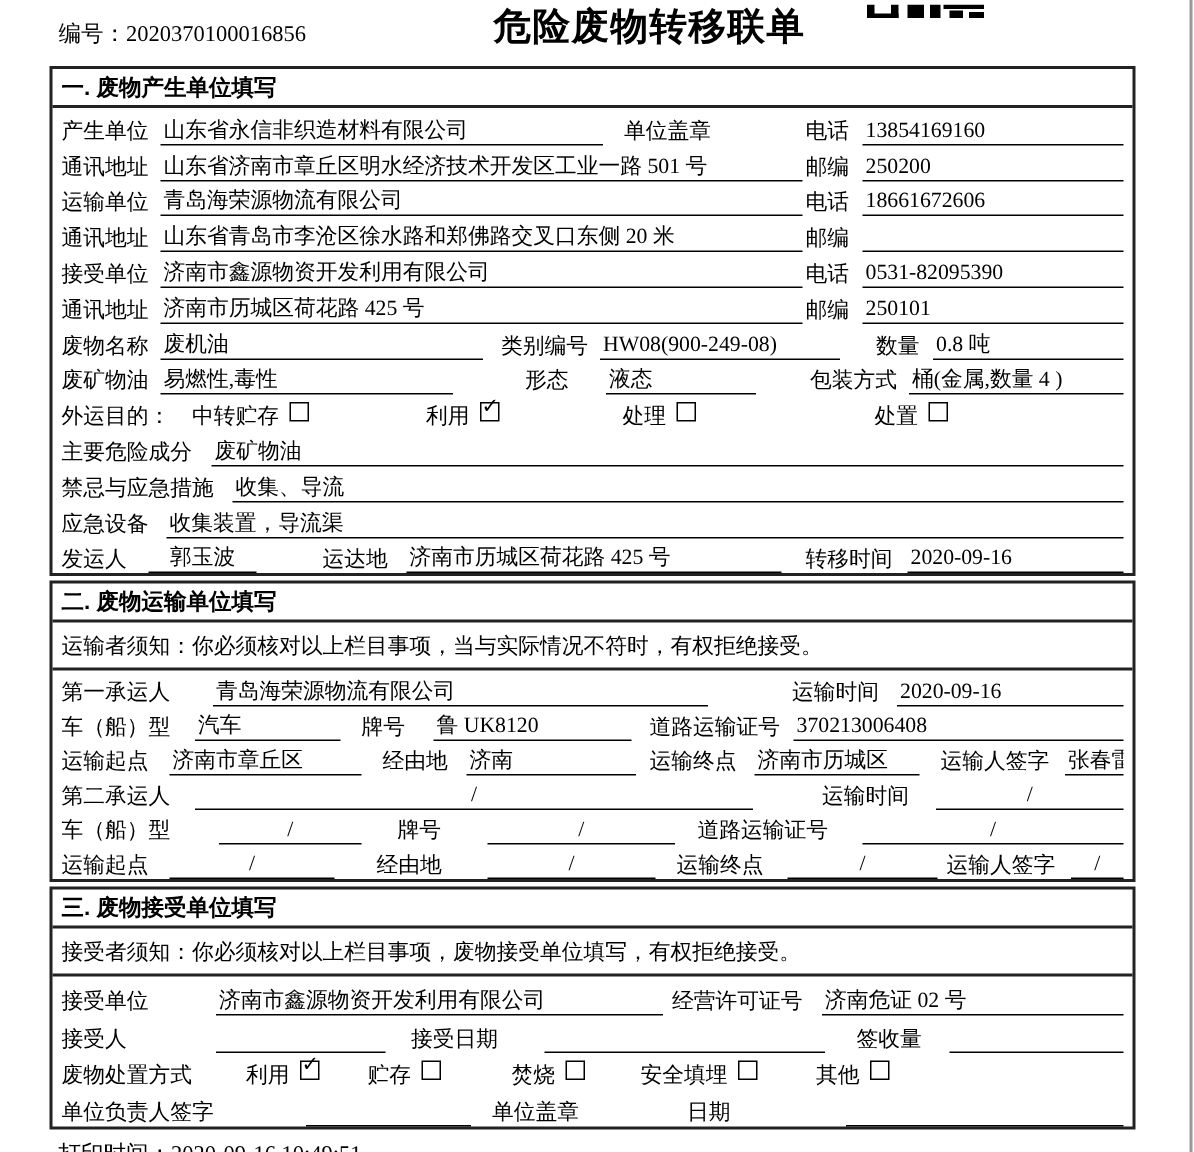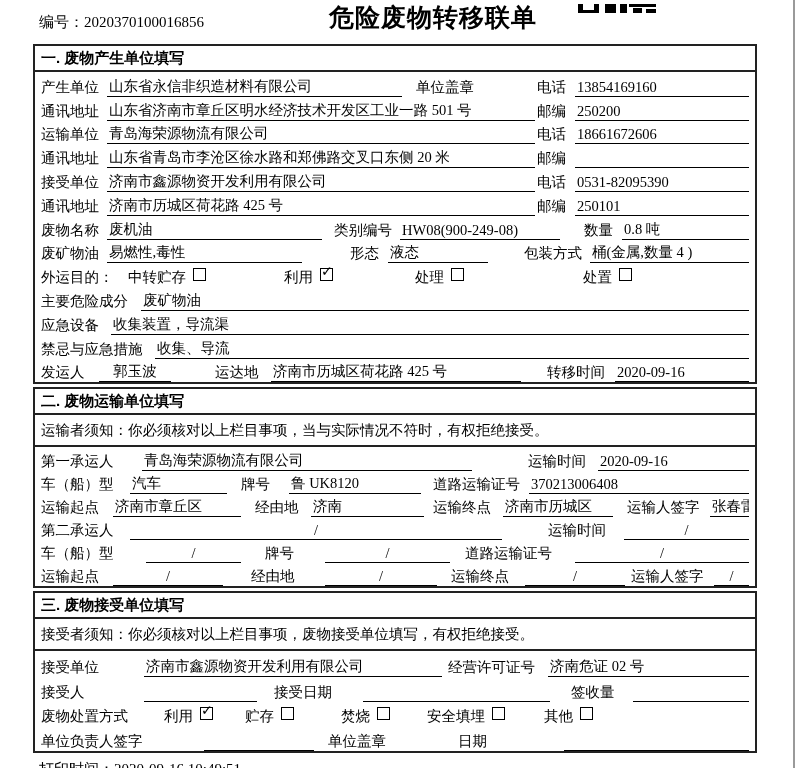--- a/index.html
+++ b/index.html
@@ -114,21 +114,21 @@
           <span class="u" style="width:215px;margin-left:8px">废机油</span>
           <span class="lbl" style="margin-left:12px;width:58px">类别编号</span>
           <span class="u" style="width:160px;margin-left:8px">HW08(900-249-08)</span>
           <span class="lbl" style="margin-left:24px;width:30px">数量</span>
           <span class="u fx" style="margin-left:8px">0.8 吨</span>
         </div>
         <div class="row">
           <span class="lbl" style="width:58px">废矿物油</span>
           <span class="u" style="width:195px;margin-left:8px">易燃性,毒性</span>
           <span class="lbl" style="margin-left:48px;width:30px">形态</span>
-          <span class="u" style="width:100px;margin-left:8px">液态</span>
+          <span class="u" style="width:100px;margin-left:24px">液态</span>
           <span class="lbl" style="margin-left:36px;width:58px">包装方式</span>
           <span class="u fx" style="margin-left:8px">桶(金属,数量  4 )</span>
         </div>
         <div class="row">
           <span class="lbl" style="width:75px">外运目的：</span>
           <span class="ckitem" style="margin-left:12px">
               <span>中转贮存</span>
               <span class="chk"></span>
             </span>
           <span class="ckitem" style="margin-left:78px">
@@ -142,33 +142,33 @@
           <span class="ckitem" style="margin-left:119px">
               <span>处置</span>
               <span class="chk"></span>
             </span>
         </div>
         <div class="row">
           <span class="lbl" style="width:88px">主要危险成分</span>
           <span class="u fx" style="margin-left:12px">废矿物油</span>
         </div>
         <div class="row">
+          <span class="lbl" style="width:102px">禁忌与应急措施</span>
+          <span class="u fx" style="margin-left:12px">收集、导流</span>
+        </div>
+        <div class="row">
           <span class="lbl" style="width:58px">应急设备</span>
           <span class="u fx" style="margin-left:12px">收集装置，导流渠</span>
-        </div>
-        <div class="row">
-          <span class="lbl" style="width:102px">禁忌与应急措施</span>
-          <span class="u fx" style="margin-left:12px">收集、导流</span>
         </div>
         <div class="row">
           <span class="lbl" style="width:44px">发运人</span>
           <span class="u ctr" style="width:72px;margin-left:14px">郭玉波</span>
           <span class="lbl" style="margin-left:44px;width:44px">运达地</span>
           <span class="u" style="width:250px;margin-left:12px">济南市历城区荷花路 425 号</span>
-          <span class="lbl" style="margin-left:26px;width:58px">转移时间</span>
+          <span class="lbl" style="margin-left:16px;width:58px">转移时间</span>
           <span class="u fx" style="margin-left:10px">2020-09-16</span>
         </div>
       </div>
     </div>
 
     <div class="box s2">
       <div class="sec-h">二. 废物运输单位填写</div>
       <div class="notice">运输者须知：你必须核对以上栏目事项，当与实际情况不符时，有权拒绝接受。</div>
       <div class="rows">
         <div class="row">

